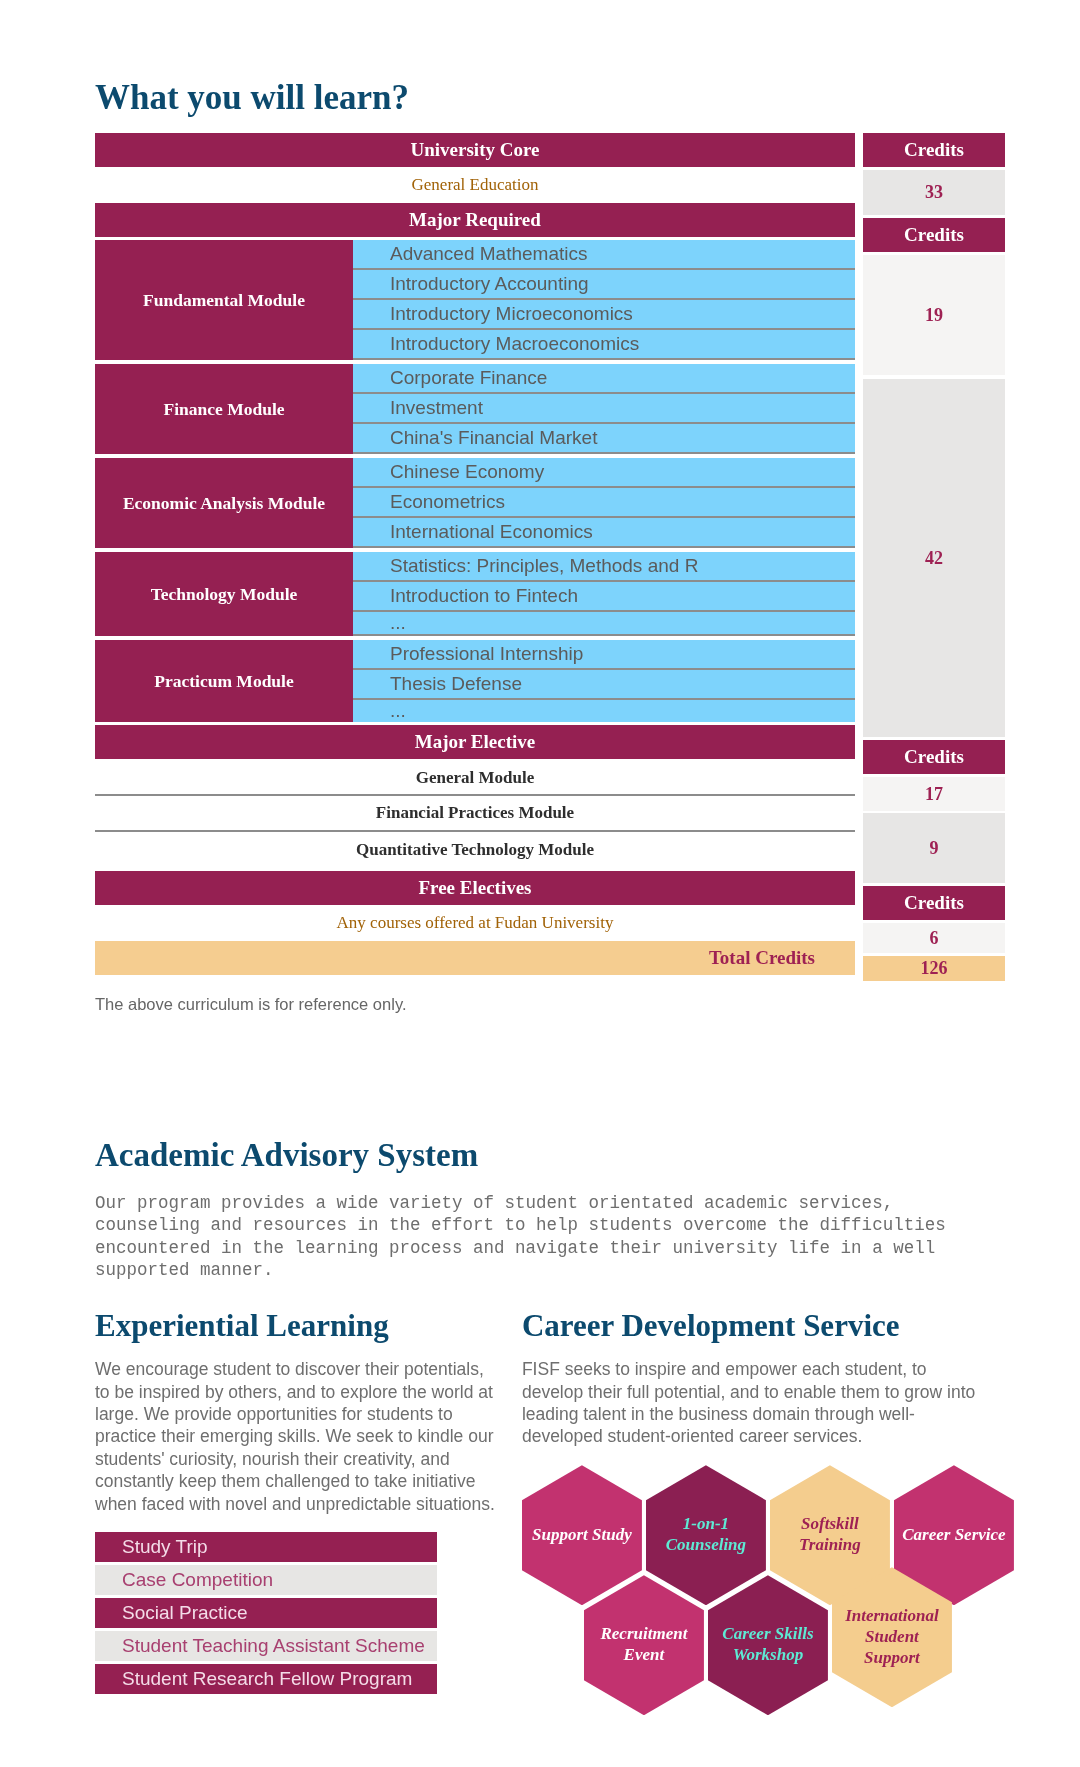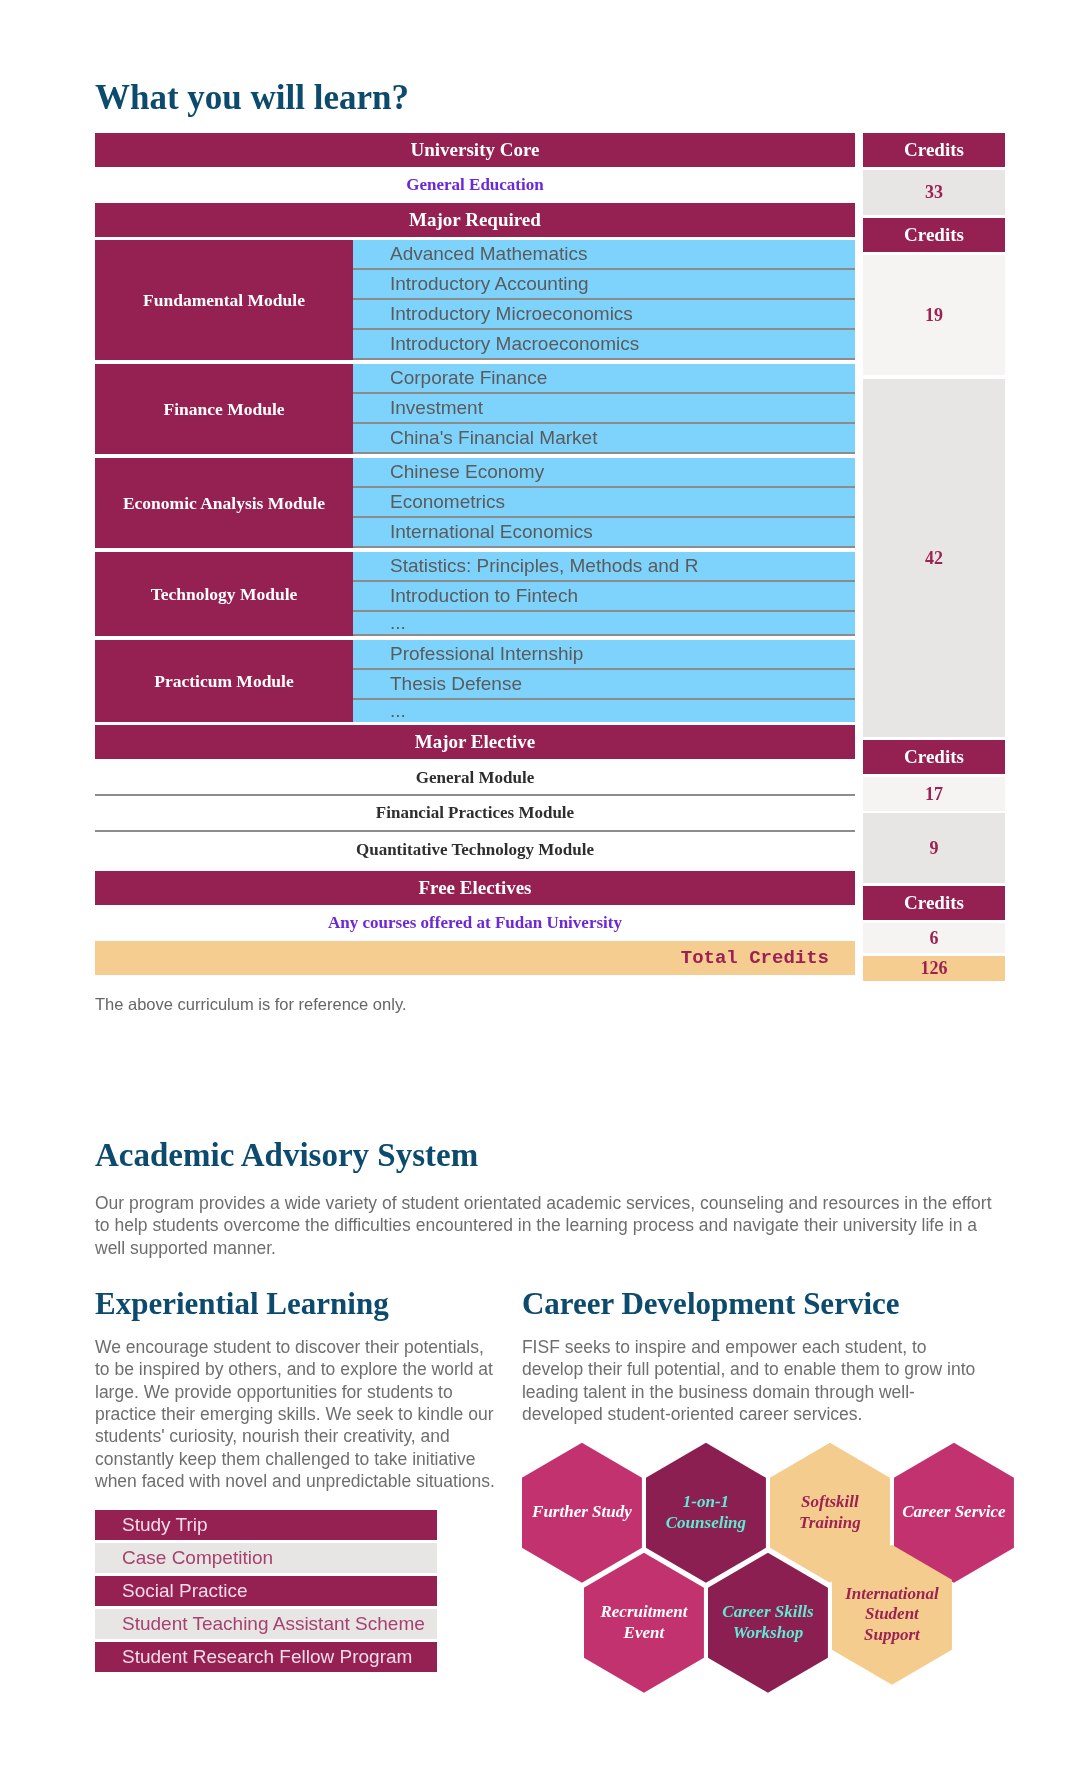--- a/index.html
+++ b/index.html
@@ -13,51 +13,51 @@
   .section-h2{font-size:33px;line-height:1.2;}
   .sub-h2{font-size:31px;line-height:1.25;}
 
   
   .ctable{display:flex;margin-top:15px;width:910px;}
   .main-col{width:760px;}
   .credits-col{width:142px;margin-left:8px;}
   .thdr{height:34px;background:#952052;color:#ffffff;display:flex;align-items:center;justify-content:center;
         font-family:"Liberation Serif","DejaVu Serif",serif;font-weight:700;font-size:19px;margin-bottom:3px;}
   .rowlabel{display:flex;align-items:center;justify-content:center;
-        font-family:"Liberation Serif","DejaVu Serif",serif;font-weight:700;font-size:17px;color:#6d28d9;}
+        font-family:"Liberation Serif","DejaVu Serif",serif;font-weight:400;font-size:17px;color:#a16207;}
   .mb3{margin-bottom:3px;}
   .mr{display:flex;margin-bottom:3px;}
   .modcol{width:258px;}
   .modcell{background:#952052;color:#ffffff;display:flex;align-items:center;justify-content:center;
         text-align:center;font-family:"Liberation Serif","DejaVu Serif",serif;font-weight:700;
         font-size:17.5px;line-height:1.3;margin-bottom:4px;padding:0 18px;box-sizing:border-box;}
   .modcol .modcell:last-child{margin-bottom:0;}
   .coursecol{flex:1;}
   .cgroup{margin-bottom:4px;}
   .coursecol .cgroup:last-child{margin-bottom:0;}
   .crow{height:30px;display:flex;align-items:center;padding-left:37px;font-size:19px;color:#5B5B5B;
         border-bottom:2px solid #8C8C8C;box-sizing:border-box;background:#7dd3fc;}
   .crow.small{height:24px;}
   .crow.smaller{height:22px;}
   .coursecol .cgroup:last-child .crow:last-child{border-bottom:none;}
   .erow{display:flex;align-items:center;justify-content:center;
         font-family:"Liberation Serif","DejaVu Serif",serif;font-weight:700;font-size:17px;color:#2E2E2E;
         border-bottom:2px solid #8C8C8C;box-sizing:border-box;}
   .erow.noline{border-bottom:none;}
   .total-row{height:34px;background:#F5CD90;display:flex;align-items:center;justify-content:flex-end;
-        padding-right:26px;box-sizing:border-box;color:#9E2153;
-        font-family:Liberation Mono, monospace;font-weight:700;font-size:19px;}
+        padding-right:40px;box-sizing:border-box;color:#9E2153;
+        font-family:Liberation Serif, serif;font-weight:700;font-size:19px;}
   .ccell{display:flex;align-items:center;justify-content:center;color:#9E2153;
         font-family:"Liberation Serif","DejaVu Serif",serif;font-weight:700;font-size:18px;}
 
   .note{margin-top:14px;font-size:16.5px;color:#666666;}
 
   .advisory-h{margin-top:122px;}
   .body-p{margin-top:16px;font-size:17.5px;line-height:1.28;color:#6E6E6E;}
-  .advisory-body{width:912px;}
+  .advisory-body{width:912px;font-family:Liberation Mono, monospace;}
 
   .twocol{display:flex;margin-top:26px;}
   .leftcol{width:433px;}
   .rightcol{width:492px;}
   .leftcol .body-p{width:400px;margin-top:12px;}
   .rightcol .body-p{width:455px;margin-top:12px;}
 
   .bars{margin-top:16px;width:342px;}
   .bar{height:30px;margin-bottom:3px;display:flex;align-items:center;padding-left:27px;
        box-sizing:border-box;font-size:19px;}
@@ -176,21 +176,21 @@
         <div class="bar gray">Student Teaching Assistant Scheme</div>
         <div class="bar maroon">Student Research Fellow Program</div>
       </div>
     </div>
 
     <div class="rightcol">
       <h2 class="h-serif sub-h2">Career Development Service</h2>
       <p class="body-p">FISF seeks to inspire and empower each student, to develop their full potential, and to enable them to grow into leading talent in the business domain through well-developed student-oriented career services.</p>
       <div class="hexes">
         <div class="hex magenta" style="left:0px;top:0px">
-            <span>Further Study</span>
+            <span>Support Study</span>
           </div>
         <div class="hex dark" style="left:124px;top:0px">
             <span>1-on-1 Counseling</span>
           </div>
         <div class="hex tan" style="left:248px;top:0px">
             <span>Softskill Training</span>
           </div>
         <div class="hex magenta" style="left:372px;top:0px">
             <span>Career Service</span>
           </div>

